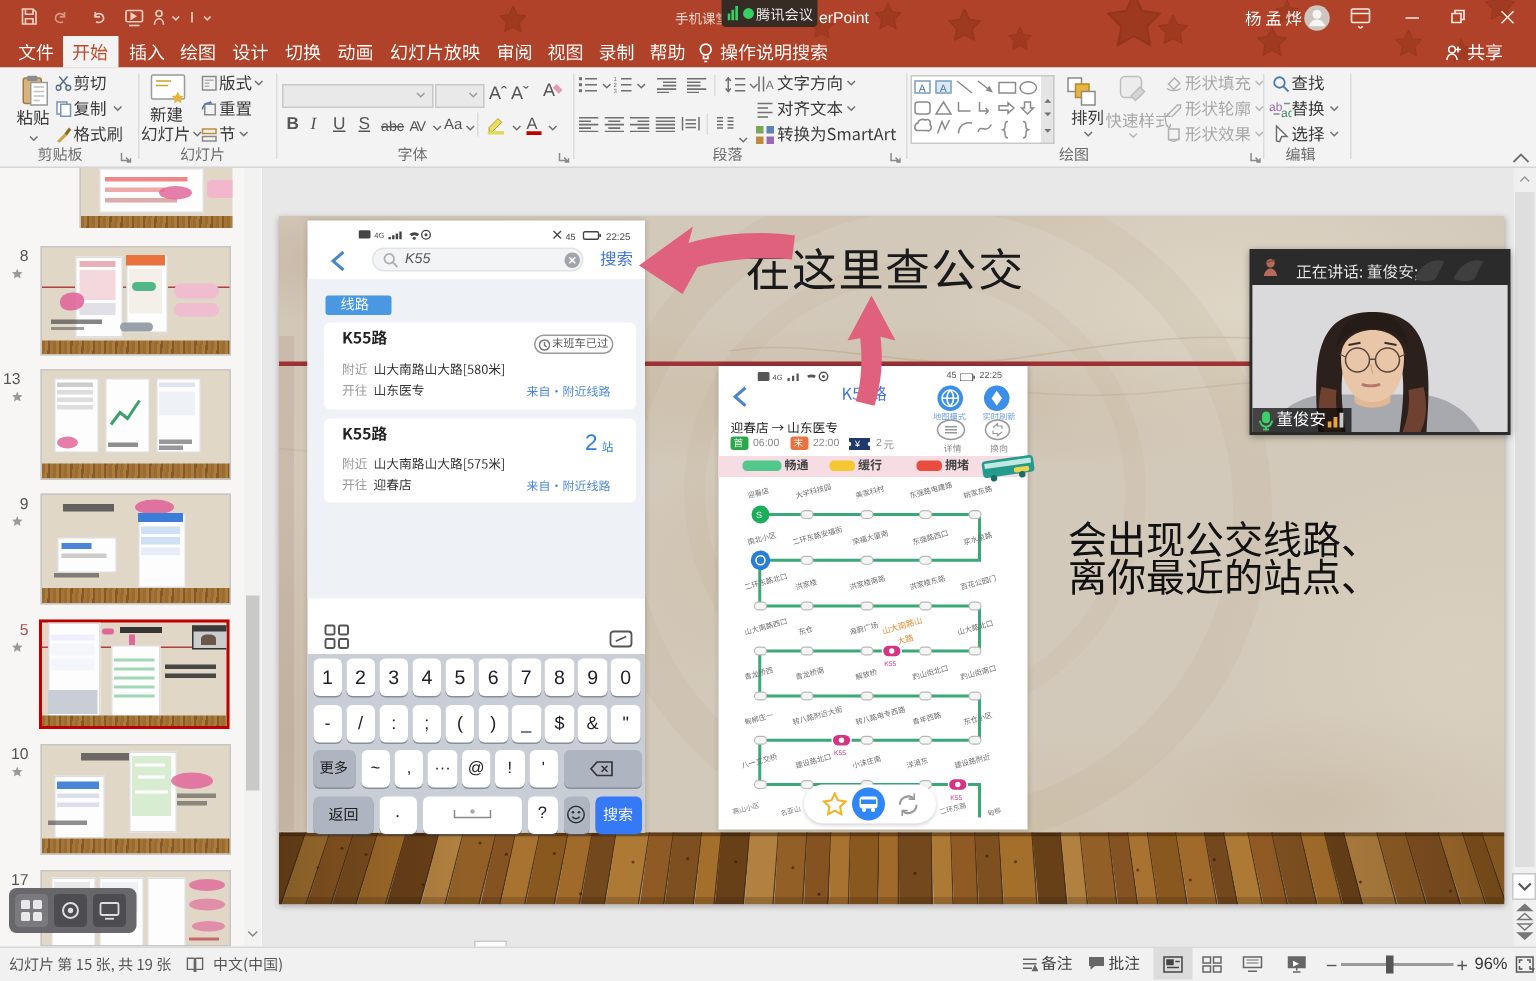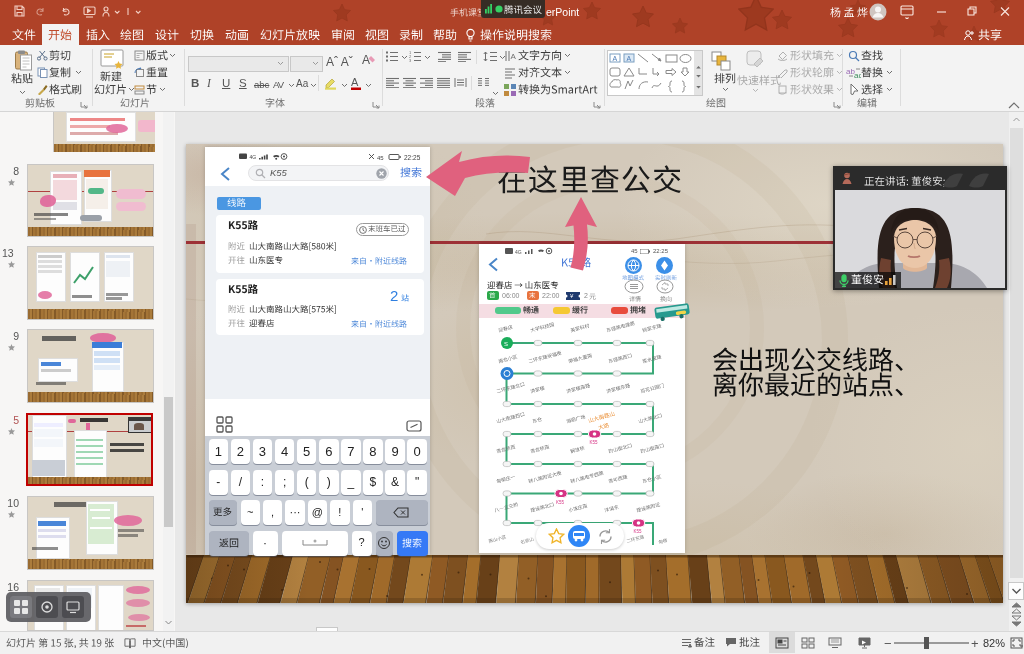--- a/index.html
+++ b/index.html
@@ -849,21 +849,21 @@
     <path d="M5 0l1.3 3.3L10 3.6 7.4 6l.8 3.6L5 7.7 1.8 9.6l.8-3.6L0 3.6l3.7-.3z" fill="#999"></path>
   </svg>
 <div class="lat" style="left:2px;top:413.5px;width:17px;text-align:right;font-size:10.5px;color:#b05050">5</div>
 <svg class="abs" style="left:8px;top:427.5px" width="7" height="7" viewBox="0 0 10 10">
     <path d="M5 0l1.3 3.3L10 3.6 7.4 6l.8 3.6L5 7.7 1.8 9.6l.8-3.6L0 3.6l3.7-.3z" fill="#999"></path>
   </svg>
 <div class="lat" style="left:2px;top:497px;width:17px;text-align:right;font-size:10.5px;color:#555">10</div>
 <svg class="abs" style="left:8px;top:511px" width="7" height="7" viewBox="0 0 10 10">
     <path d="M5 0l1.3 3.3L10 3.6 7.4 6l.8 3.6L5 7.7 1.8 9.6l.8-3.6L0 3.6l3.7-.3z" fill="#999"></path>
   </svg>
-<div class="lat" style="left:2px;top:580.5px;width:17px;text-align:right;font-size:10.5px;color:#555">16</div>
+<div class="lat" style="left:2px;top:580.5px;width:17px;text-align:right;font-size:10.5px;color:#555">17</div>
 <svg class="abs" style="left:8px;top:594.5px" width="7" height="7" viewBox="0 0 10 10">
     <path d="M5 0l1.3 3.3L10 3.6 7.4 6l.8 3.6L5 7.7 1.8 9.6l.8-3.6L0 3.6l3.7-.3z" fill="#999"></path>
   </svg>
 <div class="abs" style="left:27px;top:163.5px;width:127px;height:73.5px;border:1px solid #c8c6c4;background:#e0d7c7;overflow:hidden;box-sizing:border-box">
     <div class="abs" style="left:0px;top:26px;width:127px;height:1.2px;background:#b04040;"></div>
     <div class="abs" style="left:22px;top:6px;width:30px;height:52px;background:#fdfdfd;border:1px solid #ddd"></div>
     <div class="abs" style="left:25px;top:9px;width:24px;height:4px;background:#e8b0b8;"></div>
     <div class="abs" style="left:25px;top:15px;width:24px;height:20px;background:#f3d9dd;"></div>
     <div class="abs" style="left:25px;top:37px;width:24px;height:8px;background:#e0e0e6;"></div>
     <div class="abs" style="left:56px;top:5px;width:26px;height:50px;background:#fdfdfd;border:1px solid #ddd"></div>
@@ -2300,21 +2300,21 @@
     <g fill="none" stroke="#666">
       <path d="M1 1h11v7H1z" fill="#666"></path>
       <path d="M4 3.5l4 2-4 2z" fill="#fff" stroke="none"></path>
       <path d="M6.5 8v2M4 11h5"></path>
     </g>
   </svg>
 <div class="lat" style="left:884px;top:636px;font-size:13px;color:#555">−</div>
 <div class="abs" style="left:894px;top:642px;width:75px;height:1.5px;background:#9a9a9a"></div>
 <div class="abs" style="left:924px;top:637px;width:5px;height:12px;background:#555"></div>
 <div class="lat" style="left:971px;top:636px;font-size:13px;color:#555">+</div>
-<div class="lat" style="left:983px;top:637px;font-size:11px;color:#333">82%</div>
+<div class="lat" style="left:983px;top:637px;font-size:11px;color:#333">96%</div>
 <svg class="abs" style="left:1010px;top:637px" width="13" height="12" viewBox="0 0 13 12">
     <g fill="none" stroke="#555">
       <rect x="1" y="1" width="11" height="10"></rect>
       <path d="M3 5V3h2M10 5V3H8M3 7v2h2M10 7v2h8"></path>
     </g>
   </svg>
 <svg width="0" height="0" style="position:absolute">
     <defs>
       <path id="g0" d="M5 -32V-25H46V-2C46 0 45 0 43 0C41 0 33 0 25 0C26 2 27 6 28 8C38 8 45 8 49 6C52 5 54 3 54 -2V-25H95V-32H54V-48H90V-56H54V-72C66 -73 77 -75 85 -78L80 -84C64 -79 35 -76 12 -75C12 -74 13 -71 13 -69C24 -69 35 -70 46 -71V-56H12V-48H46V-32Z"></path>
       <path id="g1" d="M50 -78V-46C50 -31 48 -11 35 3C37 4 40 7 41 8C55 -7 57 -30 57 -46V-71H76V-7C76 2 76 4 78 5C80 6 82 7 84 7C85 7 88 7 89 7C91 7 93 7 94 6C96 5 97 3 97 0C98 -2 98 -10 98 -16C96 -16 94 -17 92 -19C92 -12 92 -7 92 -4C92 -2 91 -1 91 -1C90 0 90 0 89 0C88 0 86 0 86 0C85 0 84 0 84 -1C84 -1 83 -3 83 -6V-78ZM22 -84V-63H5V-55H21C17 -42 10 -26 3 -18C4 -16 6 -13 7 -11C12 -18 18 -29 22 -41V8H29V-38C33 -33 38 -27 40 -23L44 -30C42 -32 33 -43 29 -46V-55H44V-63H29V-84Z"></path>

